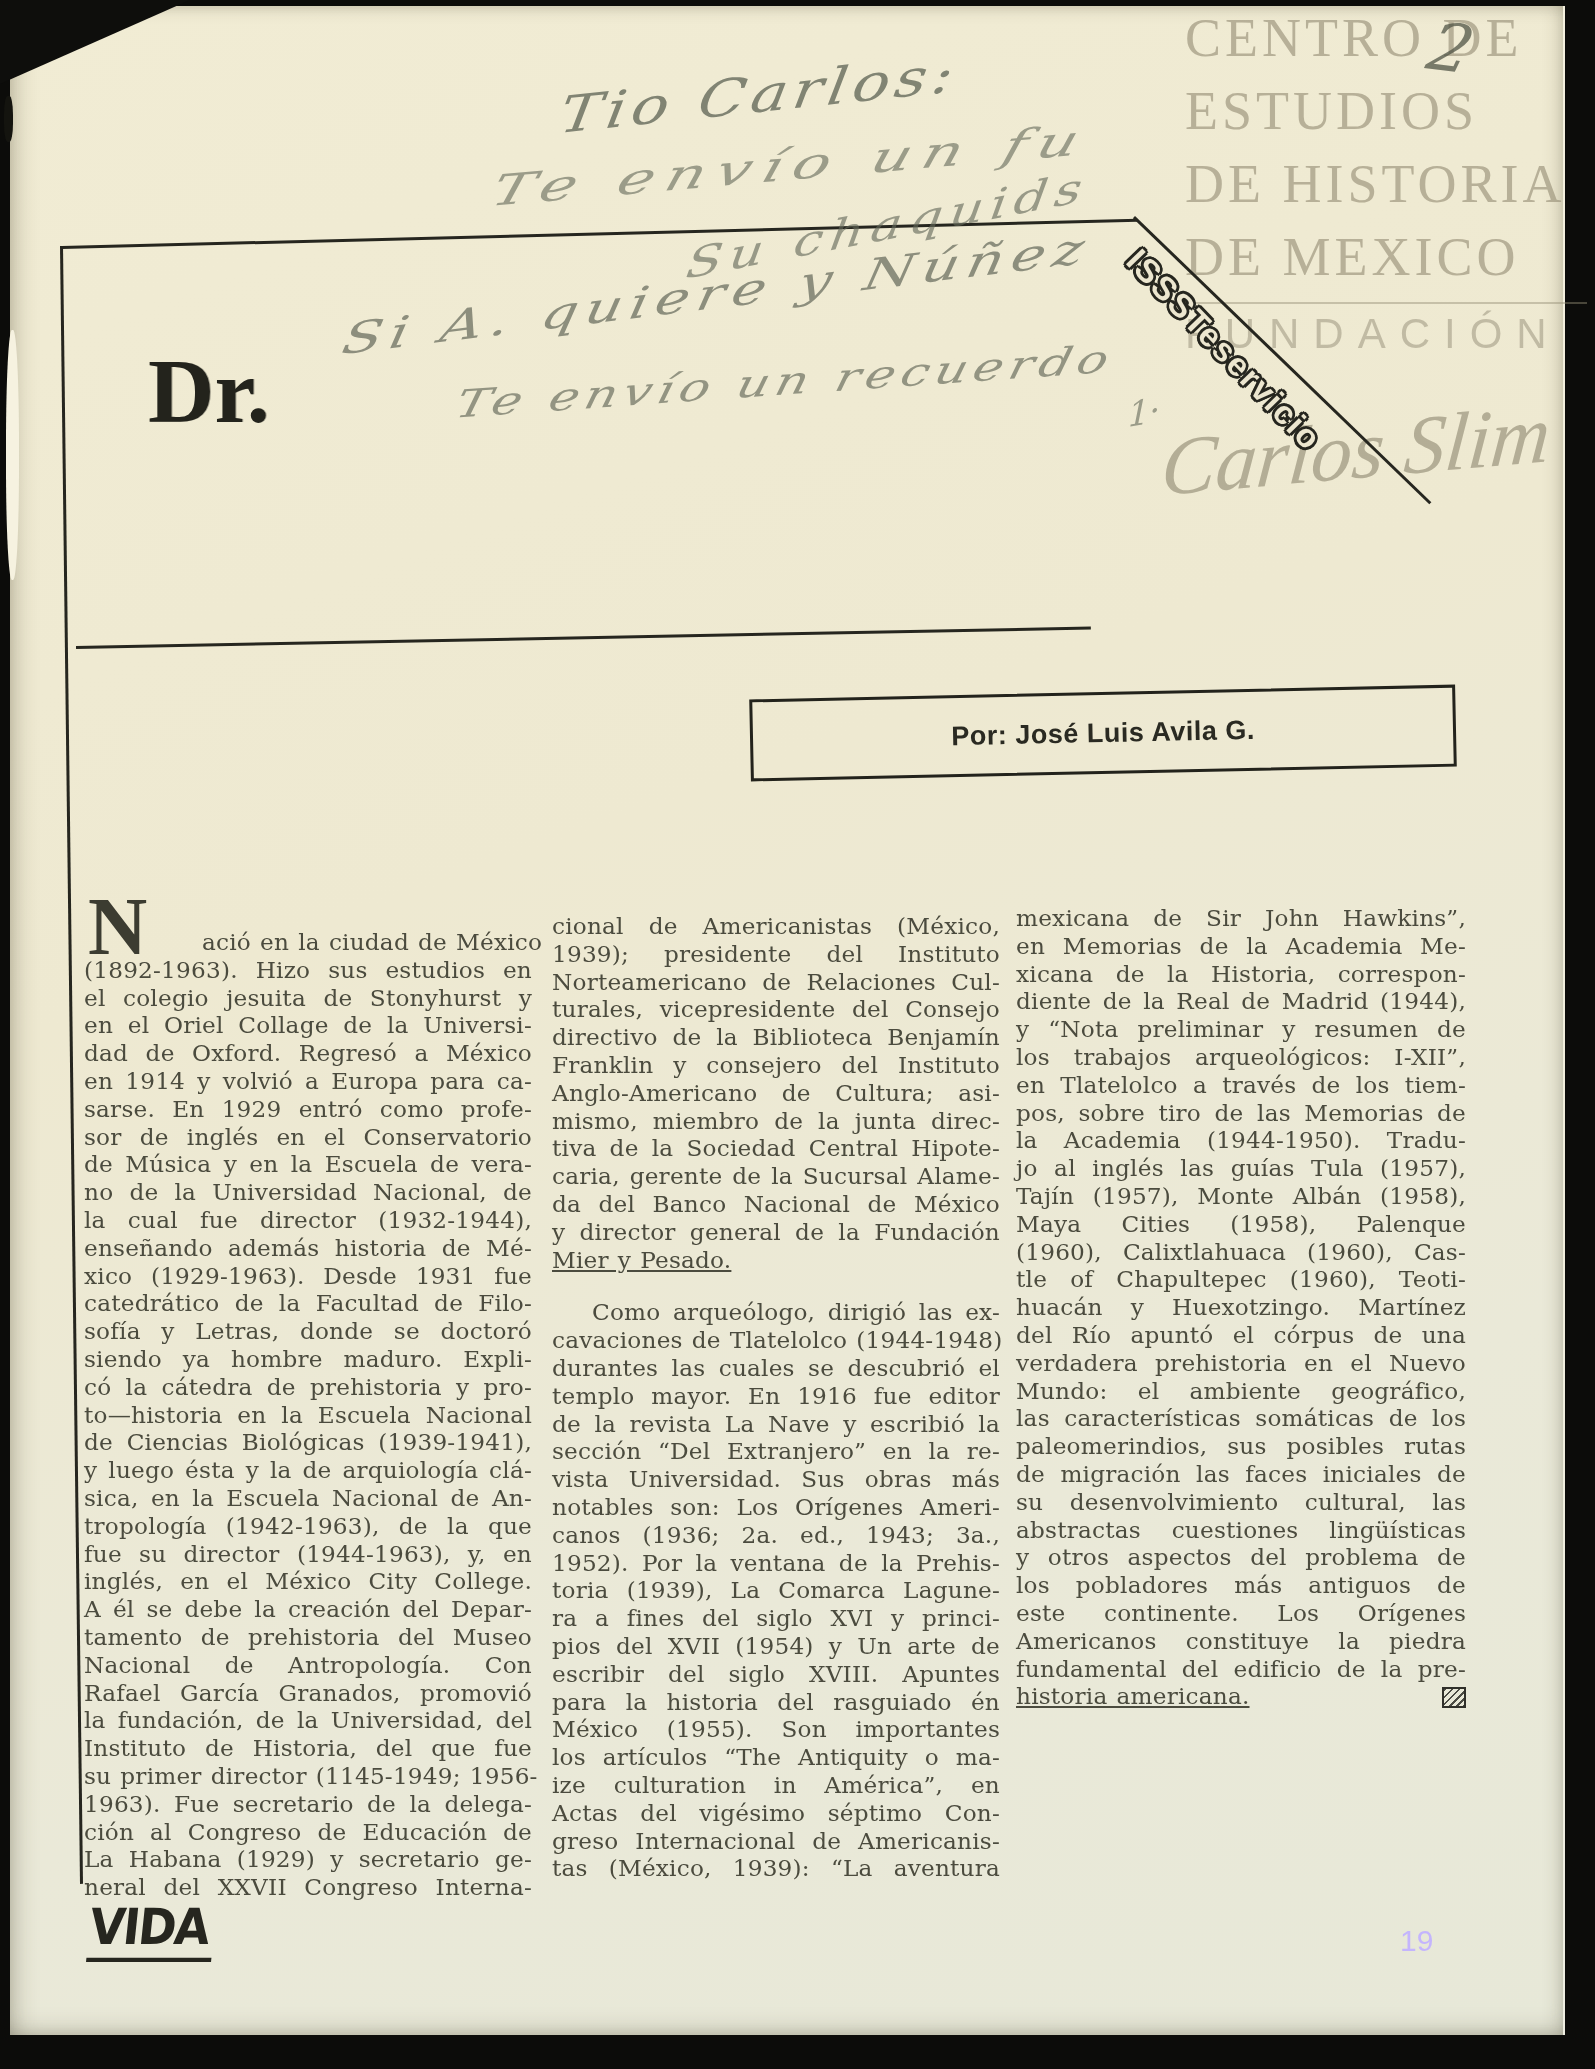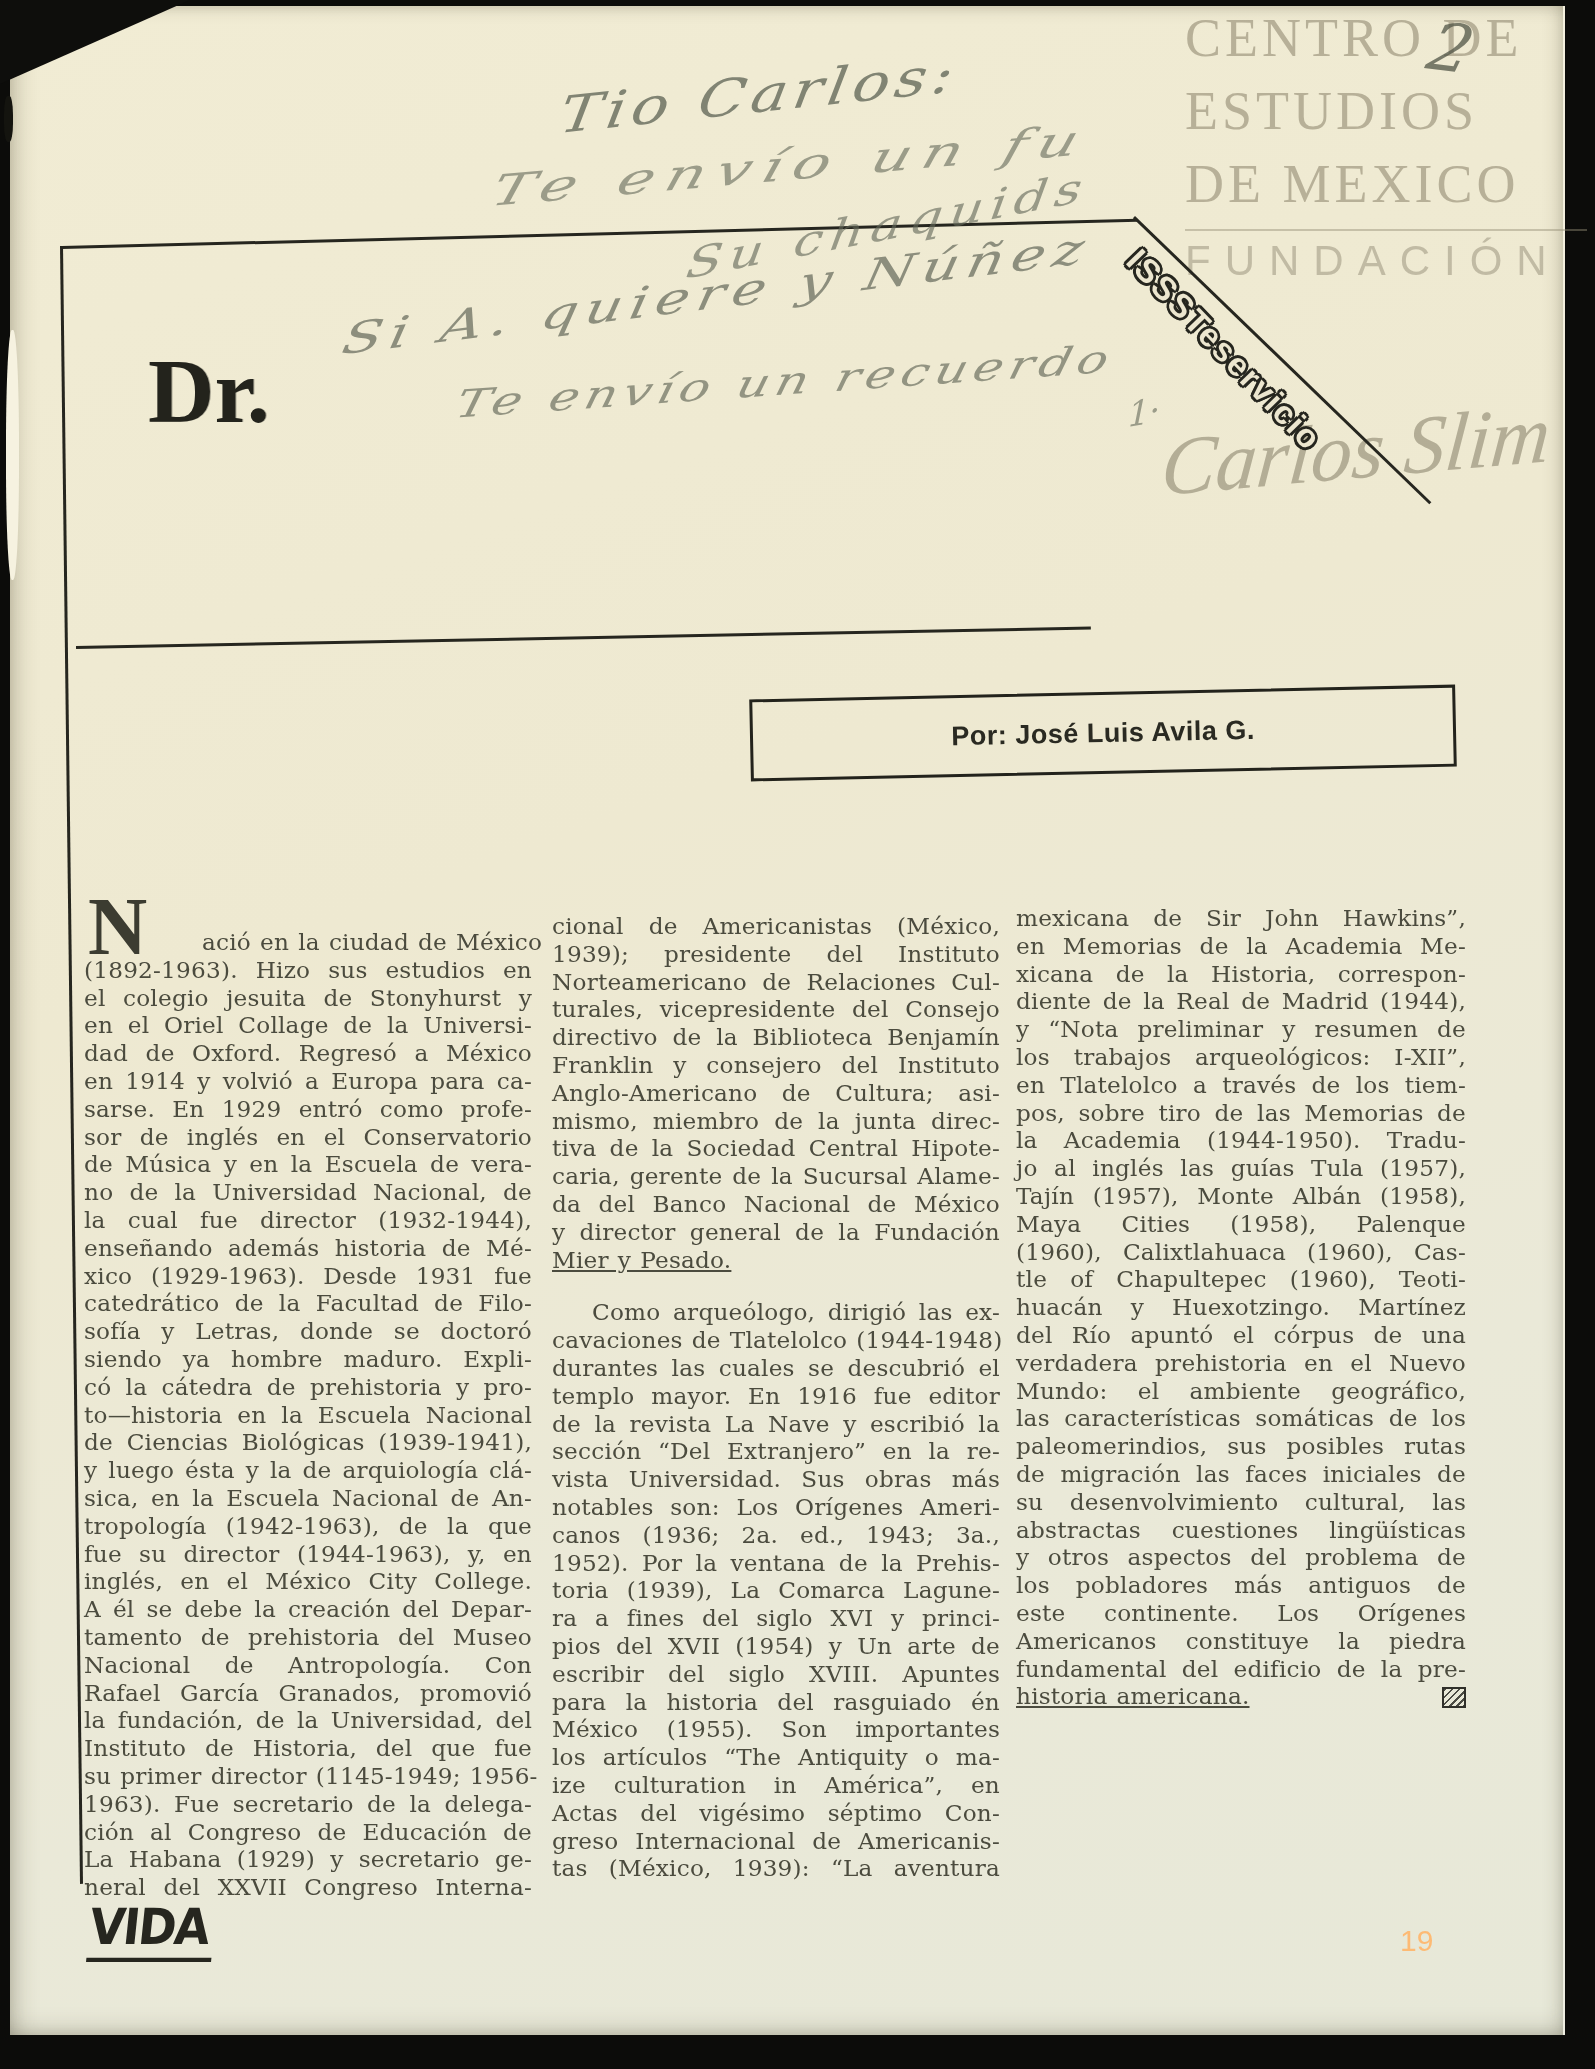--- a/index.html
+++ b/index.html
@@ -81,31 +81,32 @@
   .endmark{display:inline-block;position:absolute;right:0;top:5px;width:20px;height:17px;
         border:2px solid #30302a;
         background:repeating-linear-gradient(135deg,rgba(48,48,42,.85) 0 2px,transparent 2px 5px);}
 
   
   .vida{position:absolute;left:86px;top:1902px;z-index:4;display:inline-block;
         font-family:"DejaVu Sans",sans-serif;font-weight:900;font-size:46px;letter-spacing:-2px;
         color:#26261f;border-bottom:4px solid #26261f;padding:0 6px 2px 0;
         transform:skewX(-6deg) scaleY(1.08);transform-origin:left bottom;}
   .pagenum{position:absolute;left:1400px;top:1924px;z-index:4;
-        font-family:"Liberation Sans",sans-serif;font-size:30px;color:#fdba74;}
+        font-family:"Liberation Sans",sans-serif;font-size:30px;color:#c4b5fd;}
 </style>
 </head>
 <body>
 
 <div class="scan">
   <div class="page"></div>
 
   <div class="watermark">
     <div class="wm-line">CENTRO DE</div>
     <div class="wm-line">ESTUDIOS</div>
+    <div class="wm-line">DE HISTORIA</div>
     <div class="wm-line">DE MEXICO</div>
     <div class="wm-rule"></div>
     <div class="wm-fund">FUNDACIÓN</div>
     <div class="wm-sig">Carlos Slim</div>
   </div>
 
   <div class="rule frame-top"></div>
   <div class="rule frame-left"></div>
   <div class="rule frame-diag"></div>
   <div class="rule title-rule"></div>

